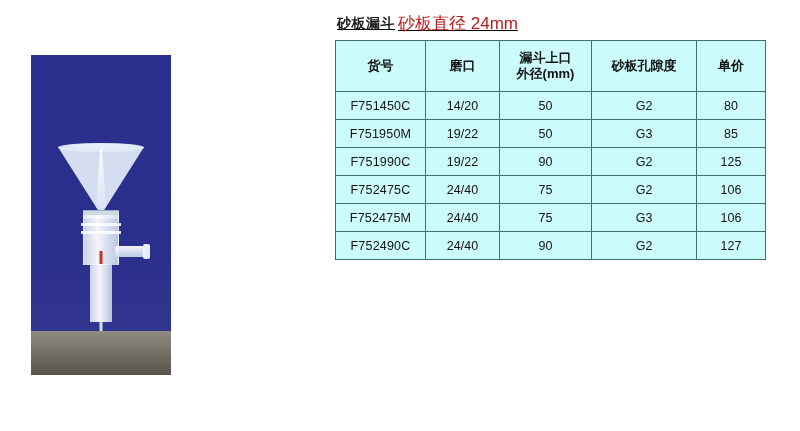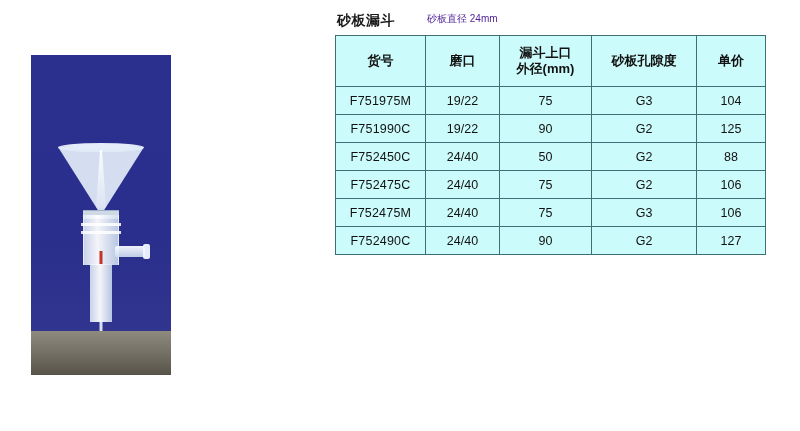--- a/index.html
+++ b/index.html
@@ -170,34 +170,35 @@
 
   
   .table-block {
     position: absolute;
     left: 335px;
     top: 12px;
     width: 430px;
   }
   .caption-row {
     display: flex;
-    align-items: flex-start;
-    gap: 32px;
+    align-items: center;
+    gap: 3px;
     margin-bottom: 5px;
     padding-left: 2px;
+    text-decoration: underline;
   }
   .caption-title {
     font-size: 14px;
     font-weight: bold;
     color: #1a1a1a;
     letter-spacing: 0.5px;
   }
   .caption-sub {
-    font-size: 10px;
-    color: #4c1d95;
+    font-size: 17px;
+    color: #b91c1c;
   }
 
   table.spec {
     border-collapse: collapse;
     width: 430px;
     table-layout: fixed;
   }
   table.spec col.c1 { width: 90px; }
   table.spec col.c2 { width: 74px; }
   table.spec col.c3 { width: 92px; }
@@ -277,41 +278,41 @@
           <th>
             <span class="hdr-2line">漏斗上口</span>
             <span class="hdr-2line">外径(mm)</span>
           </th>
           <th>砂板孔隙度</th>
           <th>单价</th>
         </tr>
       </thead>
       <tbody id="spec-body">
           <tr>
-            <td class="code">F751975M</td>
+            <td class="code">F751450C</td>
+            <td class="">14/20</td>
+            <td class="">50</td>
+            <td class="">G2</td>
+            <td class="">80</td>
+          </tr>
+          <tr>
+            <td class="code">F751950M</td>
             <td class="">19/22</td>
-            <td class="">75</td>
+            <td class="">50</td>
             <td class="">G3</td>
-            <td class="">104</td>
+            <td class="">85</td>
           </tr>
           <tr>
             <td class="code">F751990C</td>
             <td class="">19/22</td>
             <td class="">90</td>
             <td class="">G2</td>
             <td class="">125</td>
           </tr>
           <tr>
-            <td class="code">F752450C</td>
-            <td class="">24/40</td>
-            <td class="">50</td>
-            <td class="">G2</td>
-            <td class="">88</td>
-          </tr>
-          <tr>
             <td class="code">F752475C</td>
             <td class="">24/40</td>
             <td class="">75</td>
             <td class="">G2</td>
             <td class="">106</td>
           </tr>
           <tr>
             <td class="code">F752475M</td>
             <td class="">24/40</td>
             <td class="">75</td>

